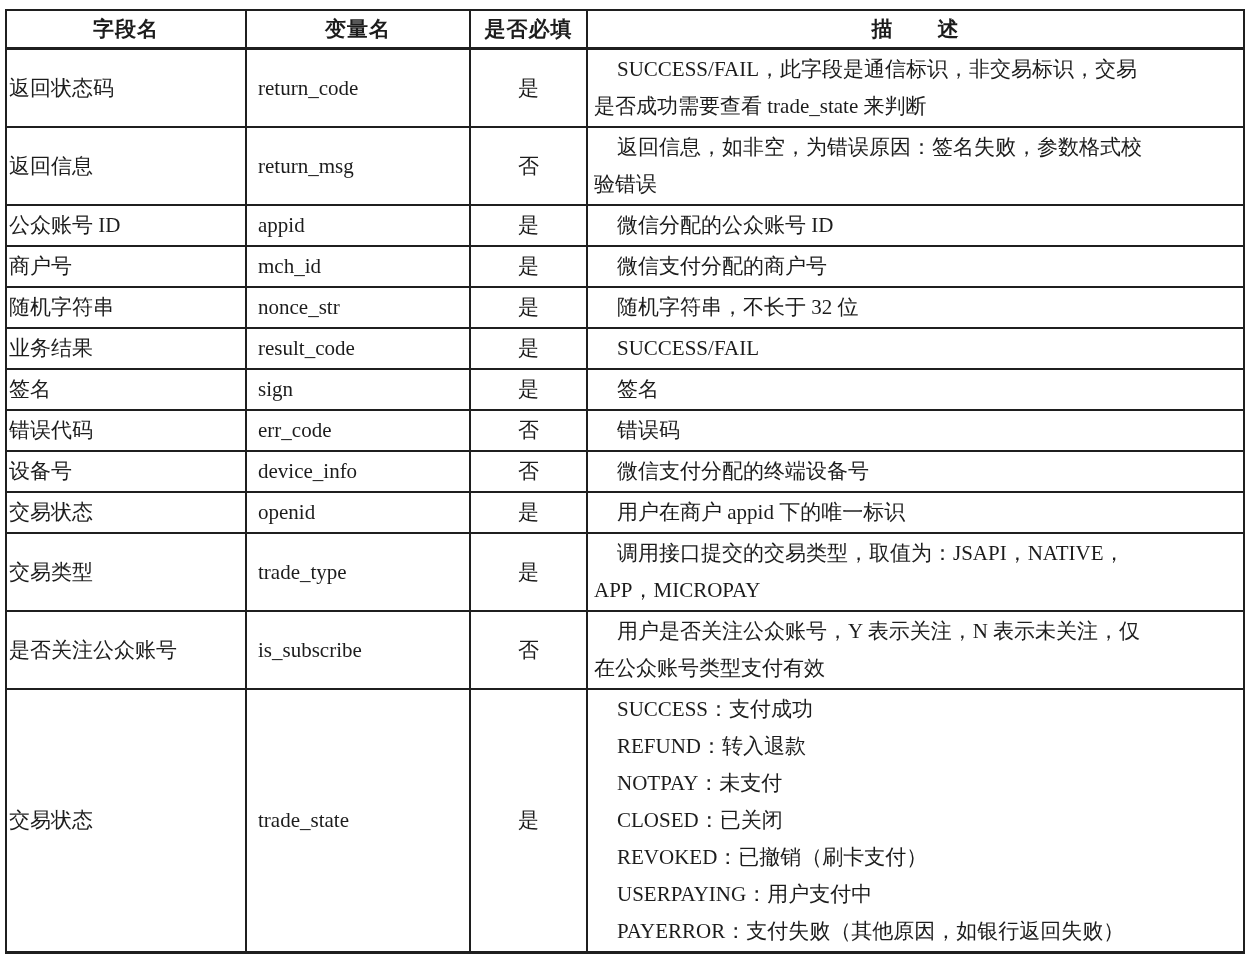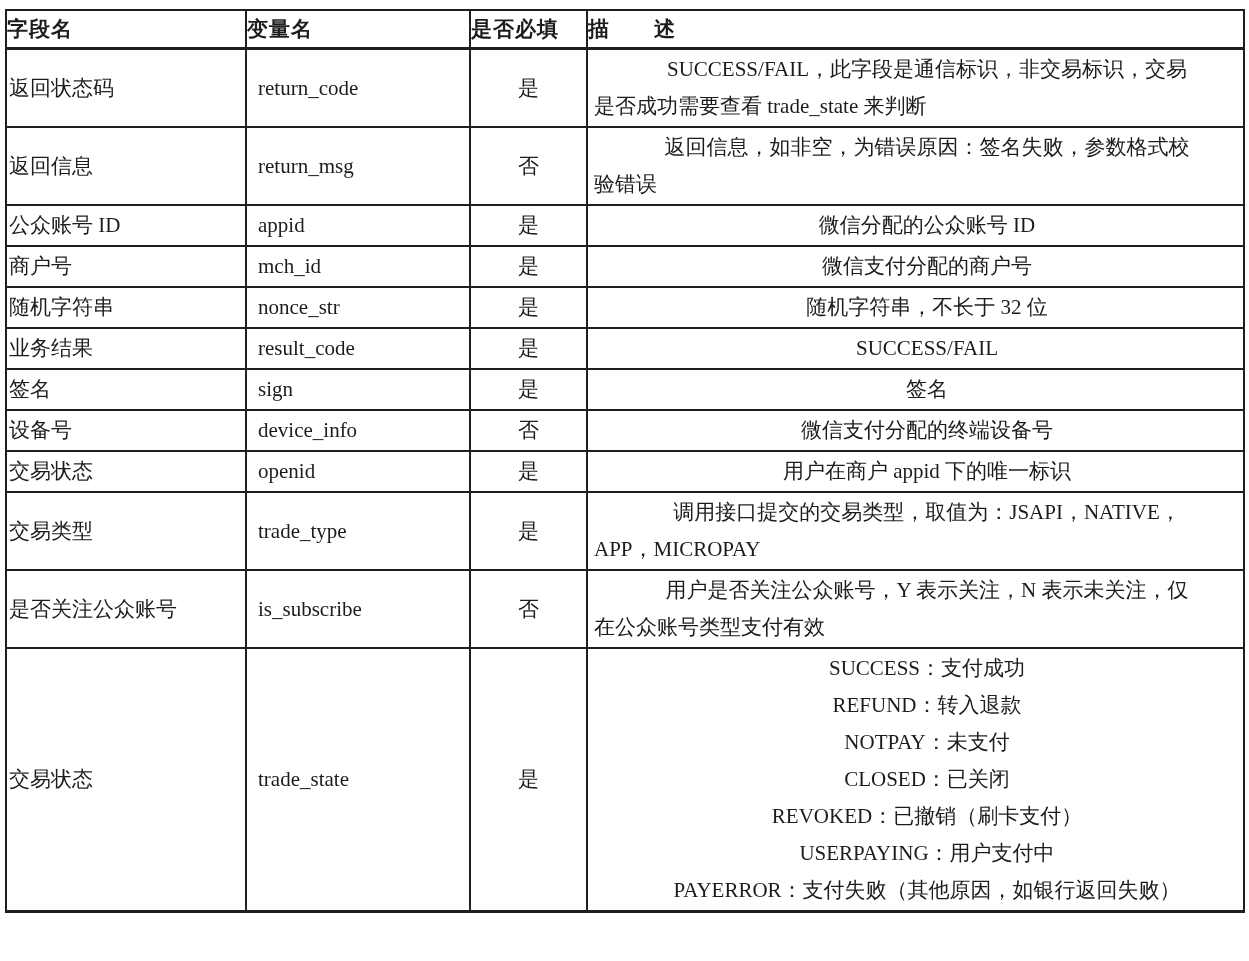--- a/index.html
+++ b/index.html
@@ -24,39 +24,39 @@
   table.fields-table, table.fields-table th, table.fields-table td {
     border: 2px solid #1f1f1f;
   }
   table.fields-table {
     border-bottom-width: 3px;
   }
   th {
     font-family: Liberation Serif, serif;
     font-weight: bold;
     font-size: 21px;
-    text-align: left;
+    text-align: center;
     height: 36px;
     border-bottom-width: 3px !important;
     padding: 0;
     letter-spacing: 1px;
   }
   td {
     vertical-align: middle;
     line-height: 37px;
     padding: 0;
     background: #ffffff;
   }
   td.cell-field    { padding-left: 2px; text-align: left; }
   td.cell-variable { padding-left: 11px; text-align: left;
                      font-family: "Liberation Serif", "DejaVu Serif", serif; }
   td.cell-required { text-align: center; }
   td.cell-desc     { padding: 1px 6px; }
   .desc-line { line-height: 37px; }
-  .desc-line.indent { text-indent: 23px; text-align: center; }
+  .desc-line.indent { text-indent: 23px; }
   col.c1 { width: 240px; }
   col.c2 { width: 224px; }
   col.c3 { width: 117px; }
   col.c4 { width: 657px; }
 </style>
 </head>
 <body>
 
 <table class="fields-table">
   <colgroup>
@@ -126,20 +126,28 @@
   </tr>
       <tr>
     <td class="cell-field">签名</td>
     <td class="cell-variable">sign</td>
     <td class="cell-required">是</td>
     <td class="cell-desc">
           <div class="desc-line indent">签名</div>
         </td>
   </tr>
       <tr>
+    <td class="cell-field">错误代码</td>
+    <td class="cell-variable">err_code</td>
+    <td class="cell-required">否</td>
+    <td class="cell-desc">
+          <div class="desc-line indent">错误码</div>
+        </td>
+  </tr>
+      <tr>
     <td class="cell-field">设备号</td>
     <td class="cell-variable">device_info</td>
     <td class="cell-required">否</td>
     <td class="cell-desc">
           <div class="desc-line indent">微信支付分配的终端设备号</div>
         </td>
   </tr>
       <tr>
     <td class="cell-field">交易状态</td>
     <td class="cell-variable">openid</td>

